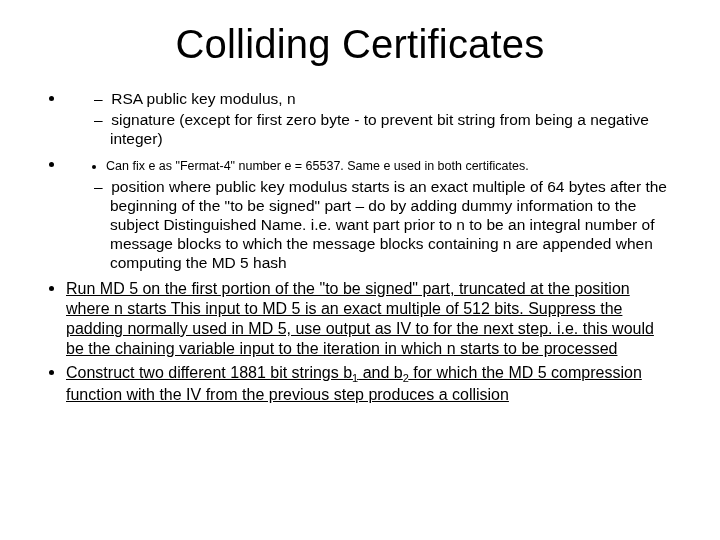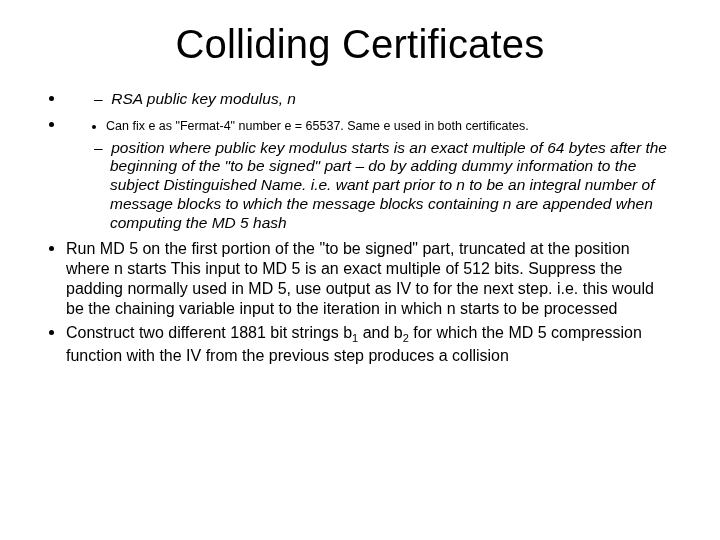--- a/index.html
+++ b/index.html
@@ -40,51 +40,52 @@
     list-style: none;
     margin: 4px 0 6px 0;
     padding-left: 28px;
   }
   ul.dash > li {
     font-size: 15.5px;
     line-height: 1.22;
     margin-bottom: 2px;
     text-indent: -16px;
     padding-left: 16px;
-    font-style: italic;
   }
   ul.dash > li::before {
     content: "\2013\00a0\00a0";
   }
   ul.note {
     list-style: disc;
     margin: 2px 0 4px 0;
     padding-left: 40px;
   }
   ul.note > li {
     font-size: 12.5px;
     line-height: 1.25;
   }
   .bodytext {
     font-size: 16px;
     line-height: 1.22;
+    text-decoration: underline;
   }
   .sub { font-size: 11px; vertical-align: sub; }
 </style>
 </head>
 <body>
 
 <div class="slide">
   <div class="title">Colliding Certificates</div>
 
   <ul class="top">
 
     <li class="bold">
       <ul class="dash">
         <li>RSA public key modulus, n</li>
+        <li>signature (except for first zero byte - to prevent bit string from being a negative integer)</li>
       </ul>
     </li>
 
     <li class="bold">
       <ul class="dash">
       </ul>
       <ul class="note">
         <li>Can fix  e as  "Fermat-4" number e = 65537. Same e used in  both certificates.</li>
       </ul>
       <ul class="dash">

